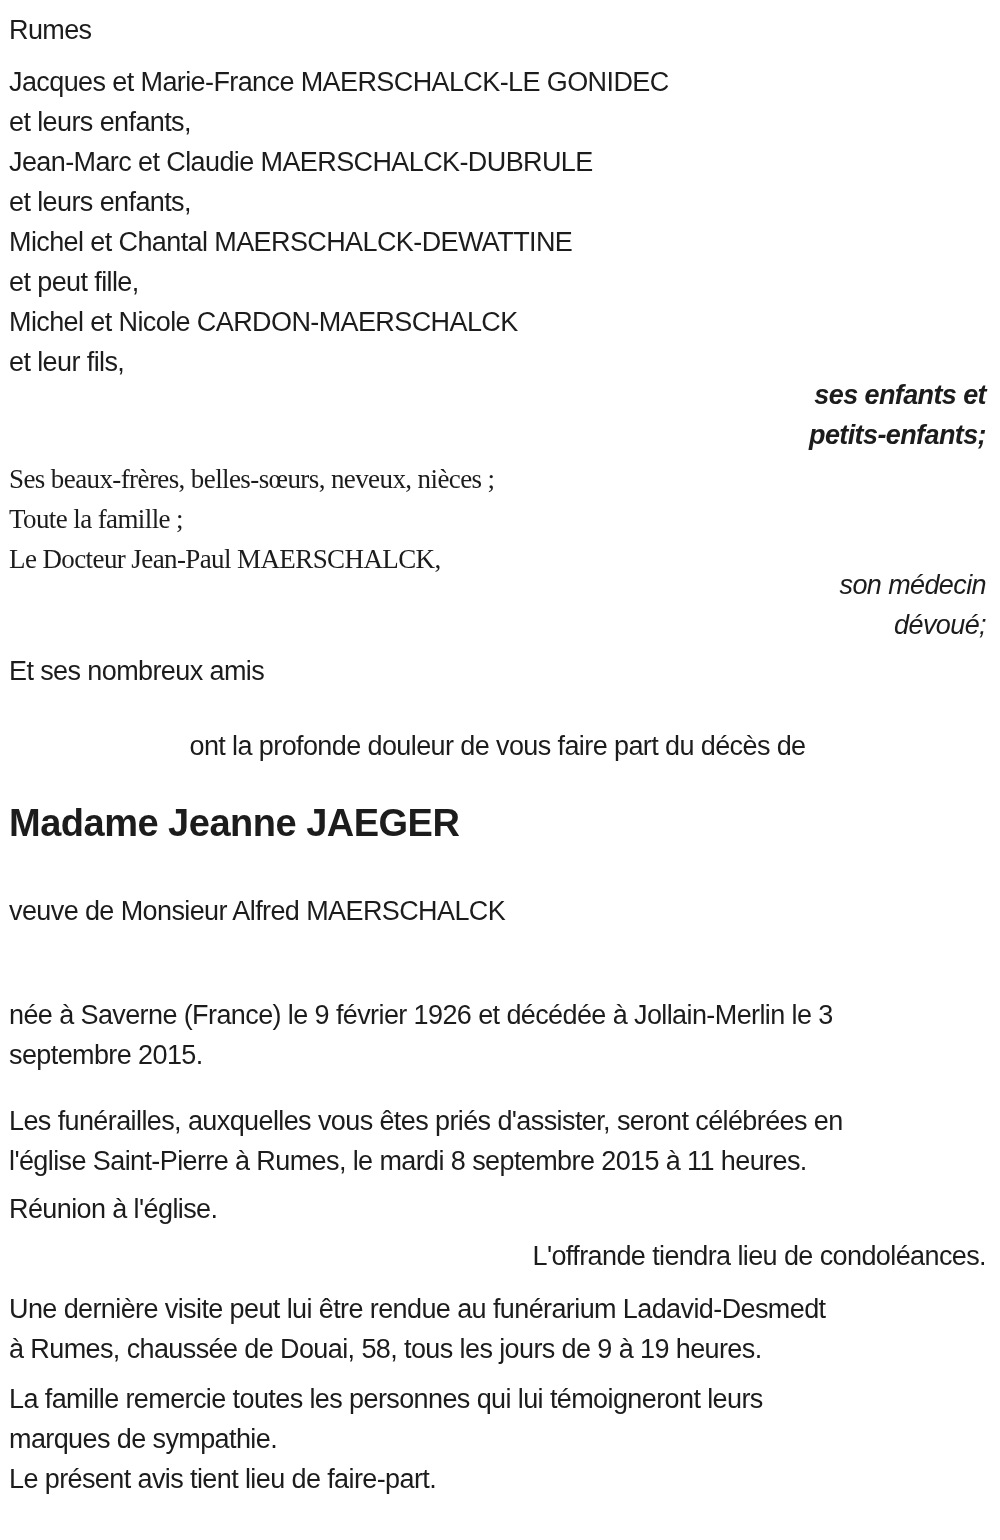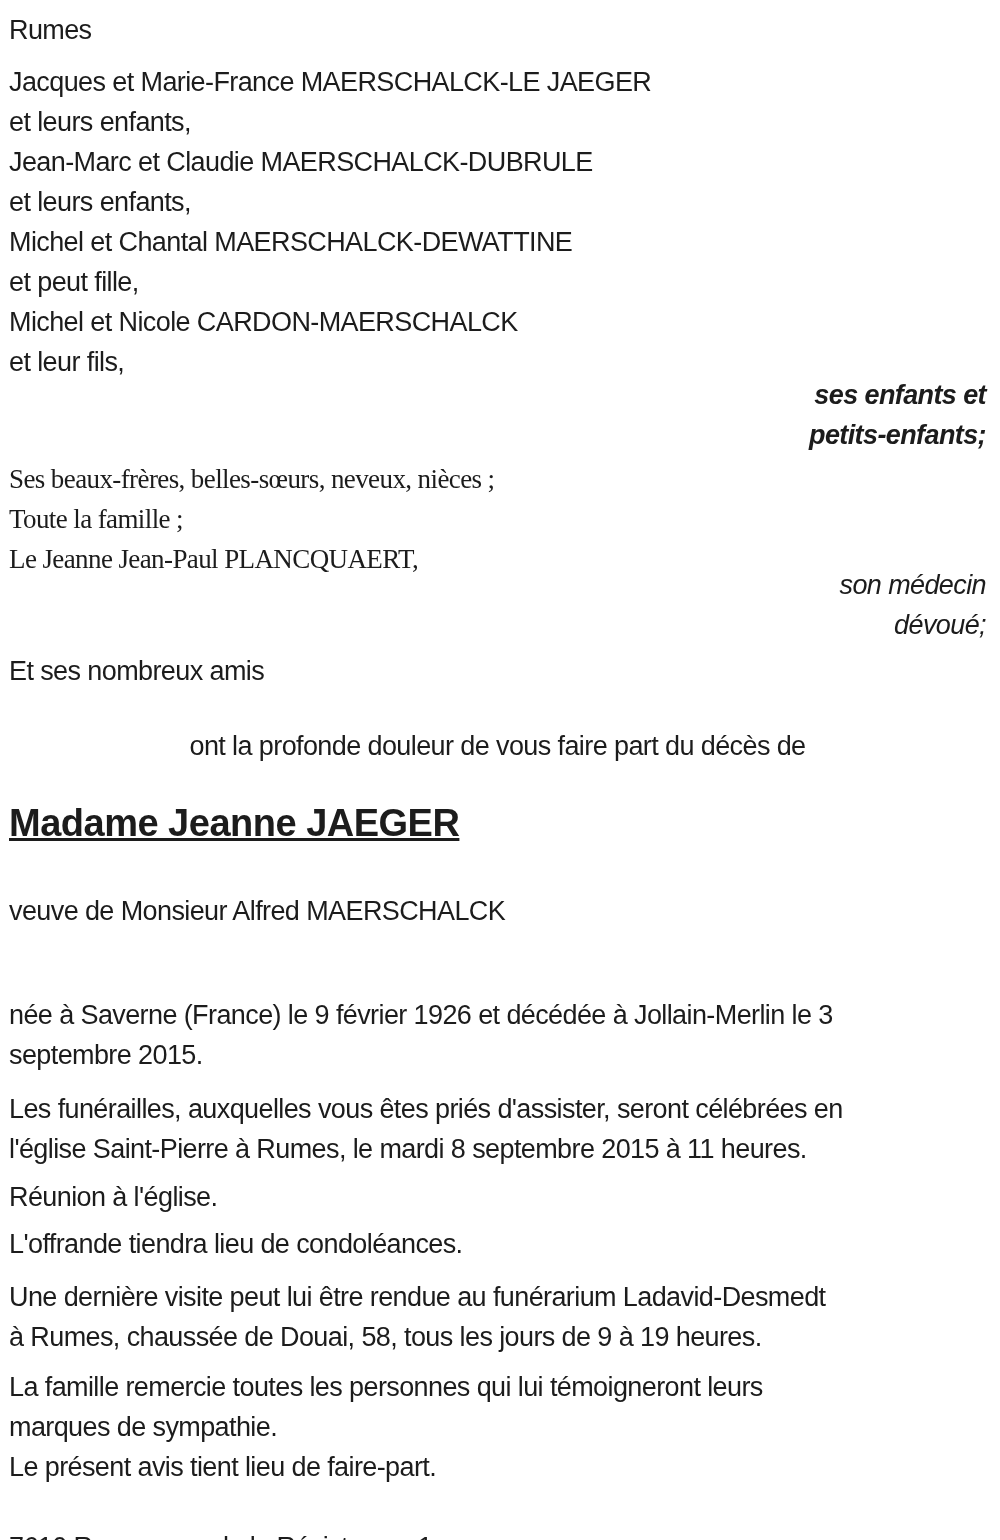--- a/index.html
+++ b/index.html
@@ -35,59 +35,58 @@
   .note-2 { margin-top: -14px; margin-bottom: 6px; }
   .relatives-block { margin-top: 0; font-family: Liberation Serif, serif; }
   .friends { margin-top: 0; }
   .intro { margin-top: 35px; text-align: center; }
   .deceased-title {
     font-size: 38px;
     font-weight: bold;
     letter-spacing: -0.5px;
     line-height: 48px;
     margin-top: 33px;
-    text-decoration: underline;
   }
   .widow { margin-top: 44px; }
   .birth-death { margin-top: 64px; }
-  .funeral { margin-top: 14px; }
+  .funeral { margin-top: 26px; }
   .meeting { margin-top: 8px; }
-  .offering { margin-top: 7px; }
+  .offering { margin-top: 7px; text-align: right; }
   .visit { margin-top: 13px; }
   .thanks { margin-top: 10px; }
   .notice { }
   .address { margin-top: 40px; }
 </style>
 </head>
 <body>
 
 <div class="page">
 
   <div class="para city line">Rumes</div>
 
   <div class="para names-block">
-    <div class="line">Jacques et Marie-France MAERSCHALCK-LE JAEGER</div>
+    <div class="line">Jacques et Marie-France MAERSCHALCK-LE GONIDEC</div>
     <div class="line">et leurs enfants,</div>
     <div class="line">Jean-Marc et Claudie MAERSCHALCK-DUBRULE</div>
     <div class="line">et leurs enfants,</div>
     <div class="line">Michel et Chantal MAERSCHALCK-DEWATTINE</div>
     <div class="line">et peut fille,</div>
     <div class="line">Michel et Nicole CARDON-MAERSCHALCK</div>
     <div class="line">et leur fils,</div>
   </div>
 
   <div class="para note-right note-1">
     <div class="line">ses enfants et</div>
     <div class="line">petits-enfants;</div>
   </div>
 
   <div class="para relatives-block">
     <div class="line">Ses beaux-frères, belles-sœurs, neveux, nièces ;</div>
     <div class="line">Toute la famille ;</div>
-    <div class="line">Le Jeanne Jean-Paul PLANCQUAERT,</div>
+    <div class="line">Le Docteur Jean-Paul MAERSCHALCK,</div>
   </div>
 
   <div class="para note-right note-2">
     <div class="line">son médecin</div>
     <div class="line">dévoué;</div>
   </div>
 
   <div class="para friends line">Et ses nombreux amis</div>
 
   <div class="para intro line">ont la profonde douleur de vous faire part du décès de</div>

